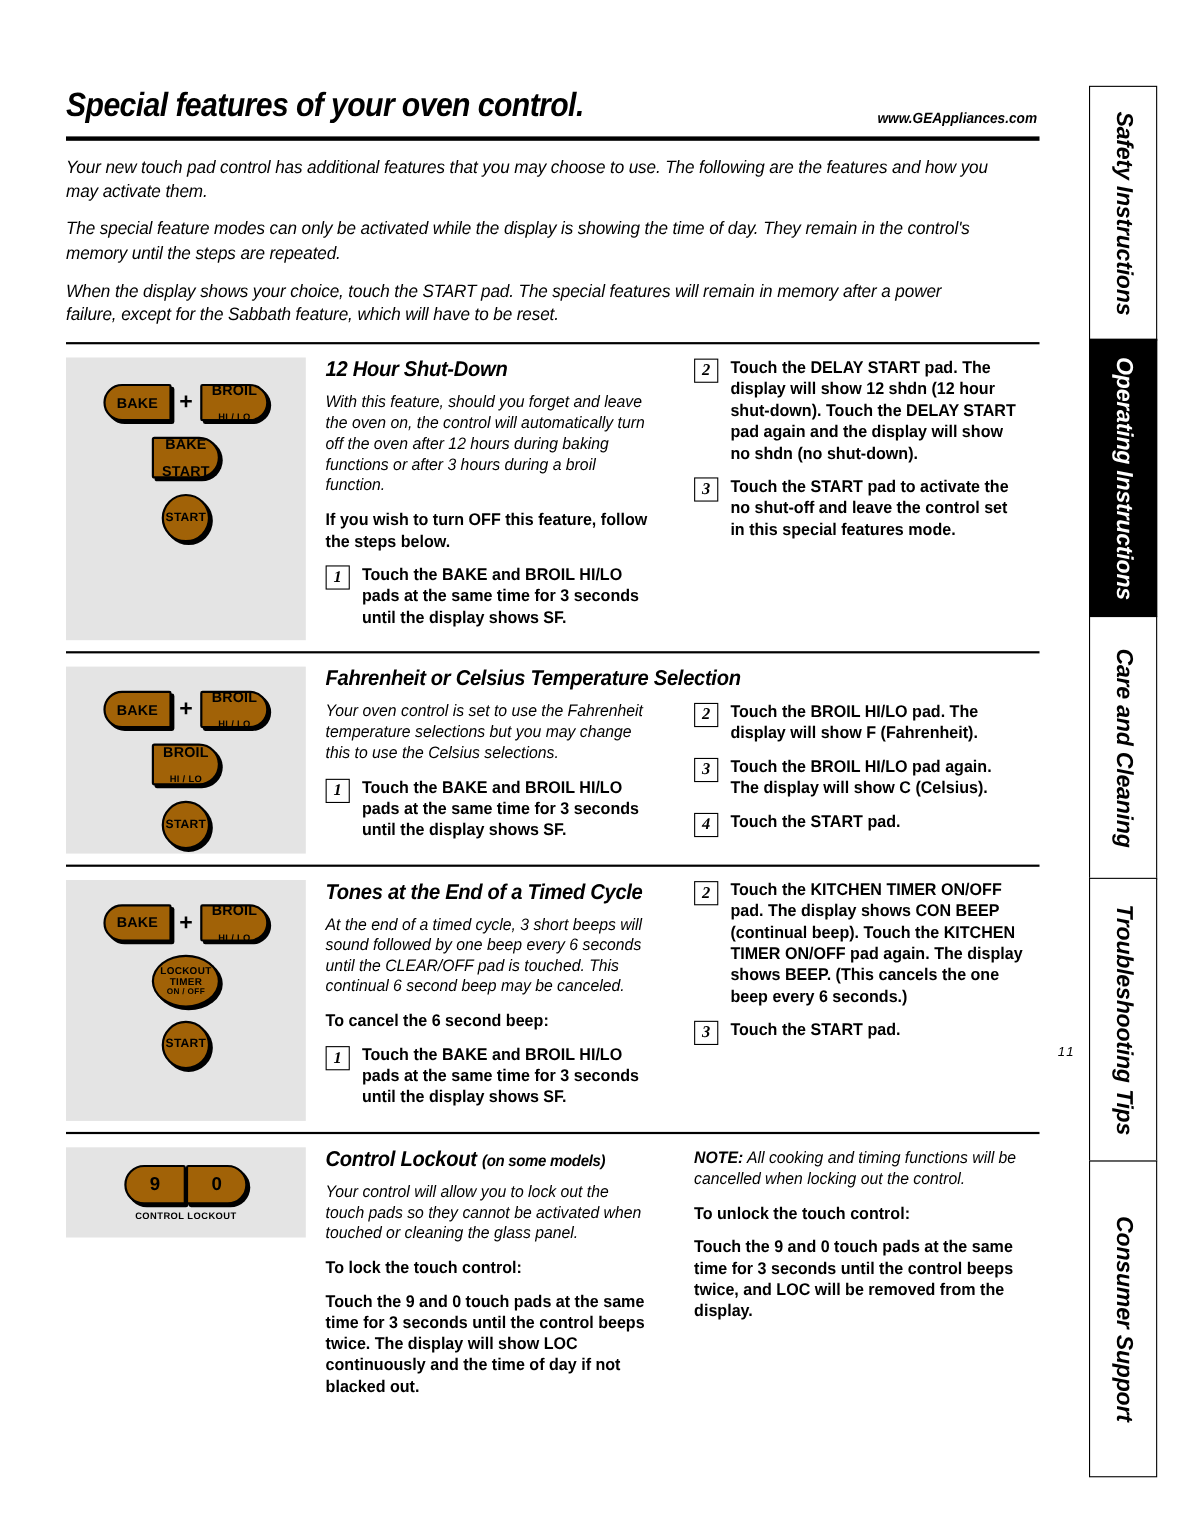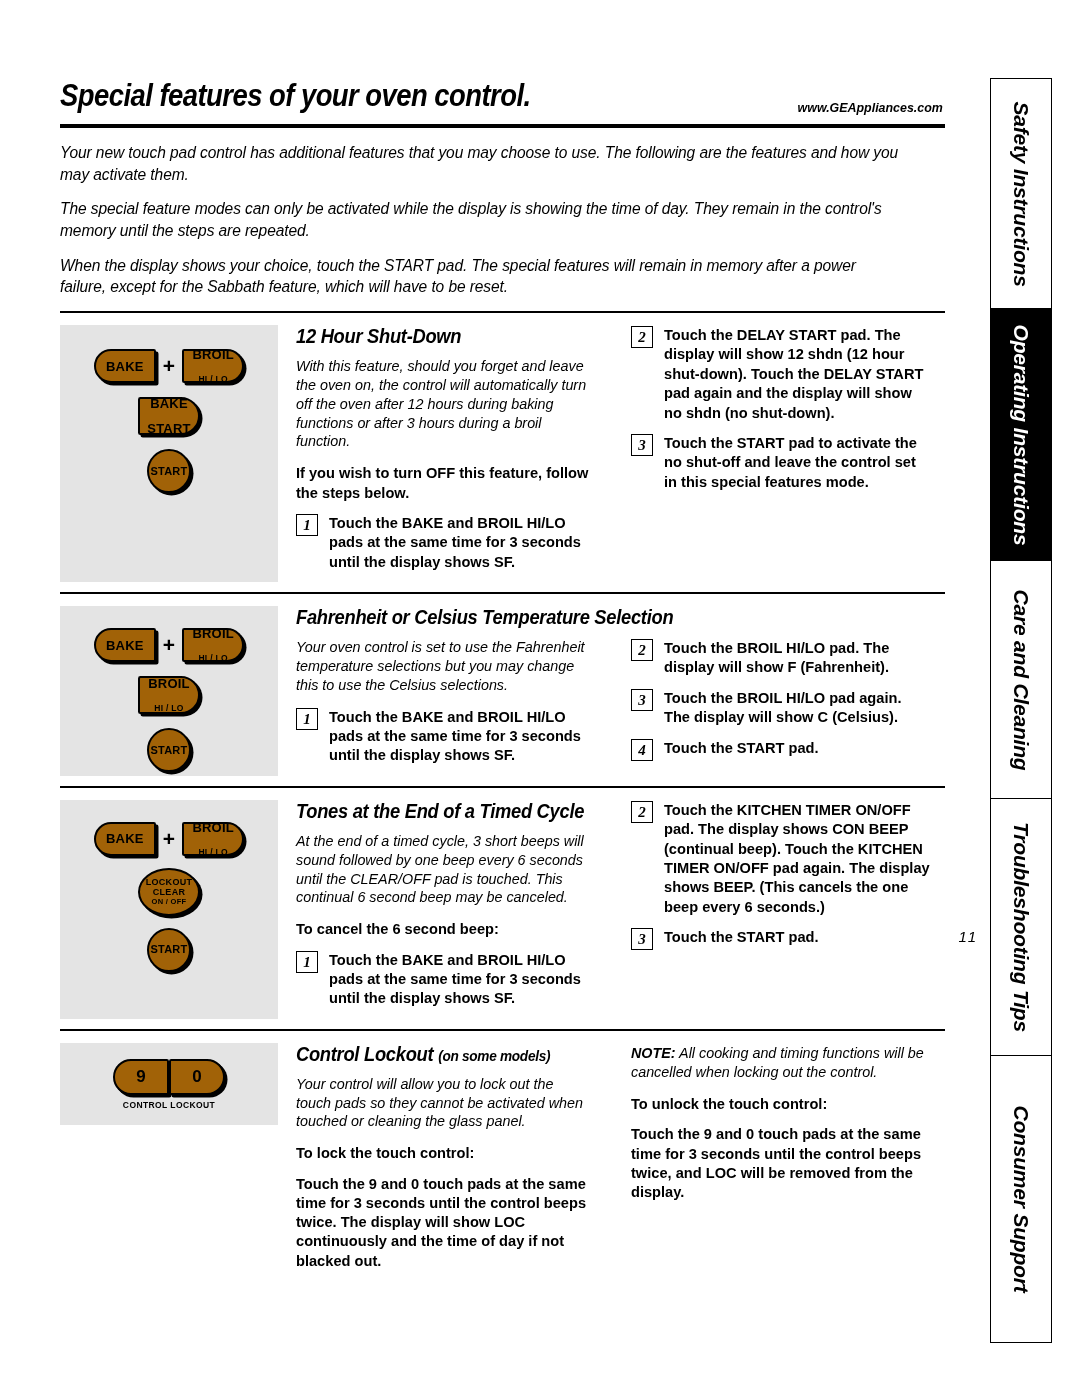--- a/index.html
+++ b/index.html
@@ -154,22 +154,22 @@
     position: absolute;
     left: 50%; top: 50%;
     transform: translate(-50%,-50%) rotate(90deg);
     white-space: nowrap;
     font-size: 21px; font-weight: bold; font-style: italic;
     letter-spacing: -0.2px;
   }
   .tab.active .tab-lbl { color: #fff; }
 
   .pagenum {
-    position: absolute; right: 102px; bottom: 54px;
-    font-size: 15px; font-style: italic;
+    position: absolute; right: 102px; bottom: 36px;
+    font-size: 12px; font-style: italic;
     letter-spacing: 2px;
   }
 </style>
 </head>
 <body>
 
 <div class="page">
 
   <div class="main">
 
@@ -304,21 +304,21 @@
             <span class="plus">+</span>
             <div class="btn rright pad-broil">
               <span class="b-main">BROIL</span>
               <span class="b-sub">HI / LO</span>
             </div>
           </div>
         </div>
         <div class="stack" style="margin-top:12px;">
           <div class="btn oval pad-kt">
             <span class="b-sub" style="font-size:9px;margin:0;">LOCKOUT</span>
-            <span class="b-sub" style="font-size:9px;margin-top:1px;">CLEAR</span>
+            <span class="b-sub" style="font-size:9px;margin-top:1px;">TIMER</span>
             <span class="b-sub" style="font-size:7.5px;margin-top:1px;">ON / OFF</span>
           </div>
         </div>
         <div class="stack" style="margin-top:12px;">
           <div class="btn circle pad-start">
             <span class="b-main" style="font-size:11px;">START</span>
           </div>
         </div>
       </div>
 

